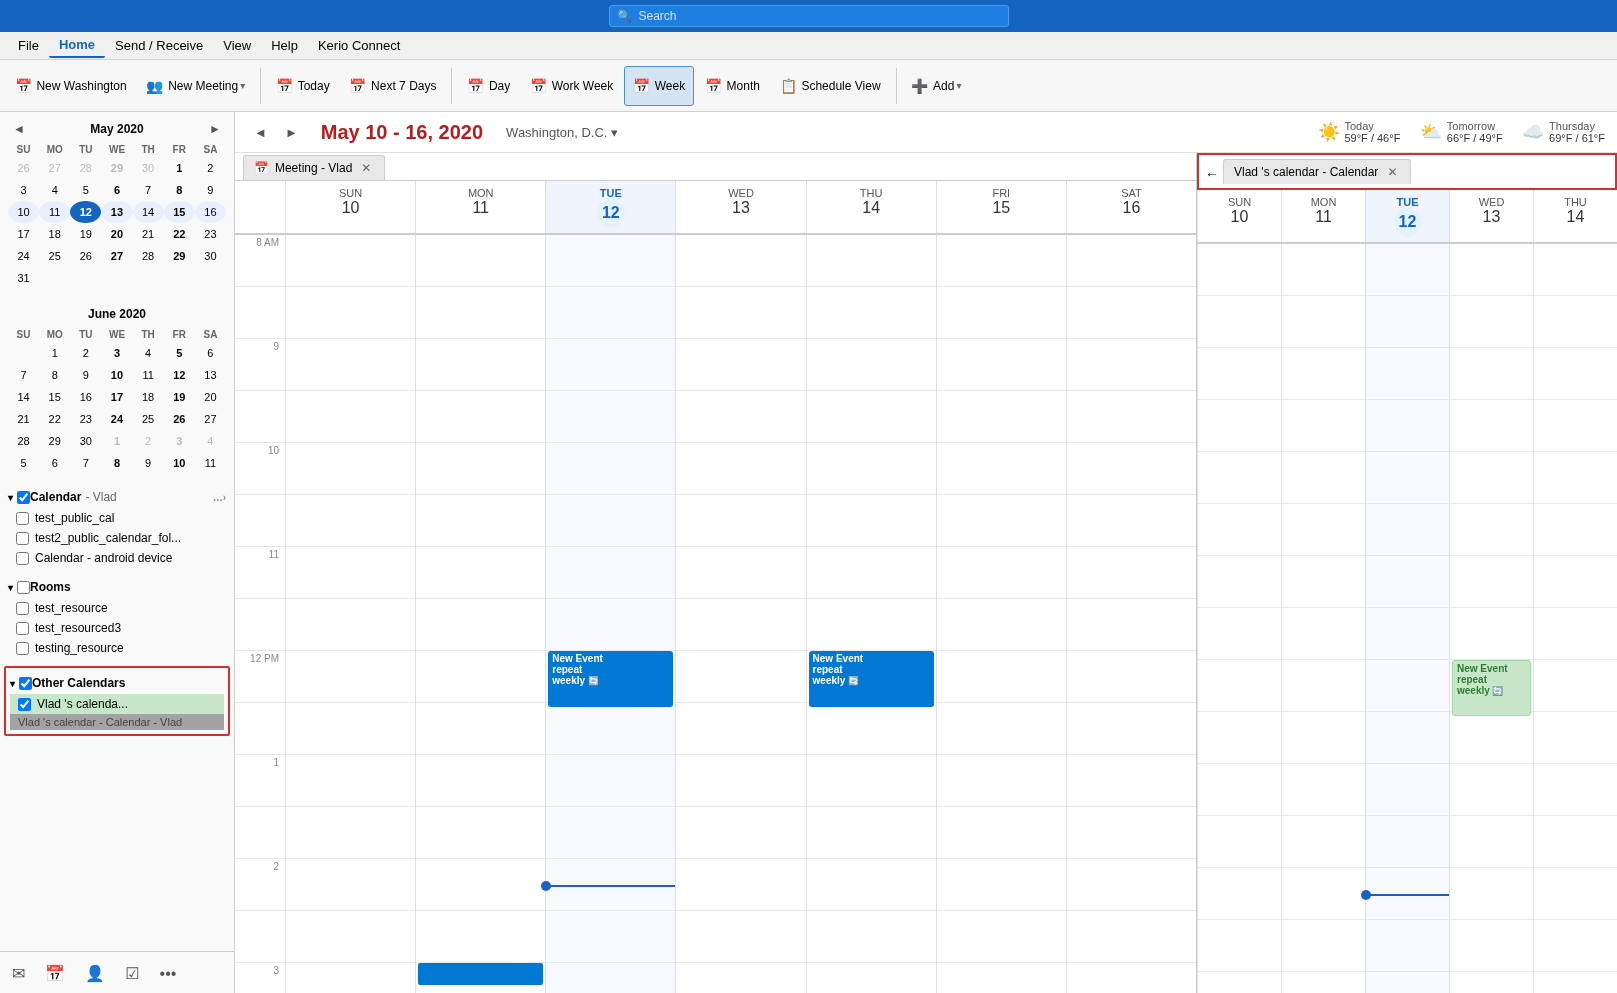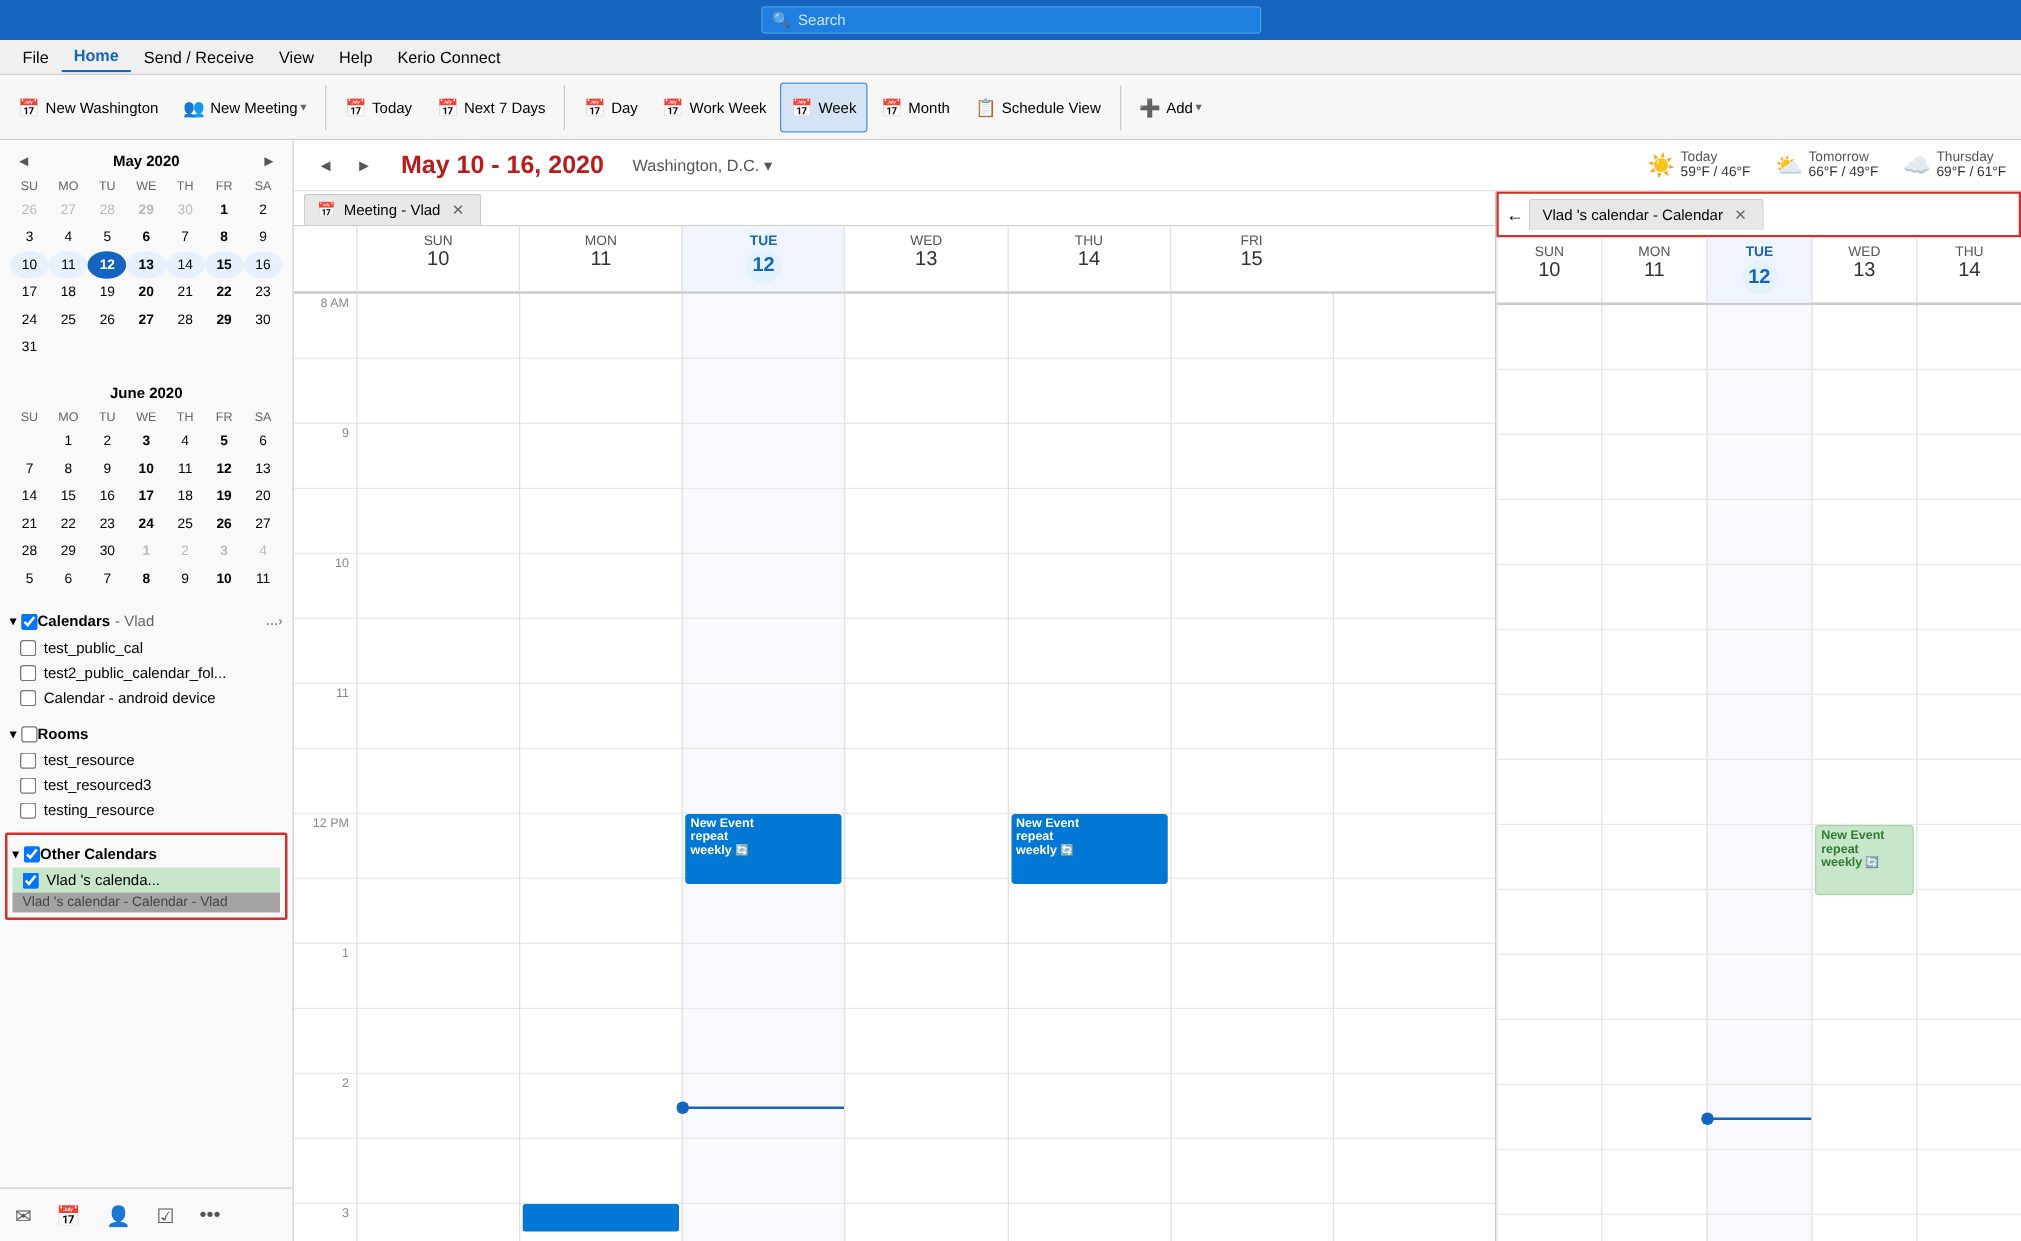--- a/index.html
+++ b/index.html
@@ -113,21 +113,21 @@
       padding: 2px 5px;
       font-size: 12px;
       color: #555;
     }
     .mini-cal-grid {
       width: 100%;
       border-collapse: collapse;
     }
     .mini-cal-grid th {
       color: #666;
-      font-weight: normal;
+      font-weight: bold;
       padding: 2px 0;
       font-size: 10px;
       width: 28px;
     }
     .mini-cal-grid td {
       text-align: center;
       padding: 2px 0;
       cursor: pointer;
       border-radius: 50%;
       width: 28px;
@@ -566,21 +566,21 @@
               <td>11</td>
             </tr>
           </tbody>
       </table>
     </div>
 
     <div class="calendar-section">
       <div class="calendar-section-header">
         <span class="chevron">▾</span>
         <input type="checkbox" checked="" style="">
-        <span>Calendars</span>
+        <span>Calendar</span>
         <span style="margin-left:4px; color:#666; font-weight:normal;"> - Vlad</span>
         <span style="margin-left:auto; font-size:10px; color:#888;">…</span>
         <span style="font-size:10px; color:#888;">›</span>
       </div>
       <div class="calendar-item">
         <input type="checkbox" style="">
         <span>test_public_cal</span>
       </div>
       <div class="calendar-item">
         <input type="checkbox" style="">
@@ -702,20 +702,24 @@
             <div class="day-name">WED</div>
             <div class="day-num">13</div>
           </div>
           <div class="week-header-cell">
             <div class="day-name">THU</div>
             <div class="day-num">14</div>
           </div>
           <div class="week-header-cell">
             <div class="day-name">FRI</div>
             <div class="day-num">15</div>
+          </div>
+          <div class="week-header-cell">
+            <div class="day-name">SAT</div>
+            <div class="day-num">16</div>
           </div>
         </div>
 
         <div class="week-grid" id="main-week-grid" style="overflow-y: scroll; flex:1;">
           <div class="week-body" id="main-week-body" style="position: relative; height: 988px; width: 100%;">
               <div style="position: absolute; left: 0px; top: 0px; width: 50px; height: 100%;">
                 <div style="position: absolute; top: 0px; height: 52px; width: 100%; display: flex; align-items: flex-start; justify-content: flex-end; padding-right: 6px; padding-top: 2px; font-size: 10px; color: rgb(136, 136, 136); border-bottom: 1px solid rgb(232, 232, 232);">8 AM</div>
                 <div style="position: absolute; top: 52px; height: 52px; width: 100%; display: flex; align-items: flex-start; justify-content: flex-end; padding-right: 6px; padding-top: 2px; font-size: 10px; color: rgb(136, 136, 136); border-bottom: 1px solid rgb(232, 232, 232);"></div>
                 <div style="position: absolute; top: 104px; height: 52px; width: 100%; display: flex; align-items: flex-start; justify-content: flex-end; padding-right: 6px; padding-top: 2px; font-size: 10px; color: rgb(136, 136, 136); border-bottom: 1px solid rgb(232, 232, 232);">9</div>
                 <div style="position: absolute; top: 156px; height: 52px; width: 100%; display: flex; align-items: flex-start; justify-content: flex-end; padding-right: 6px; padding-top: 2px; font-size: 10px; color: rgb(136, 136, 136); border-bottom: 1px solid rgb(232, 232, 232);"></div>

